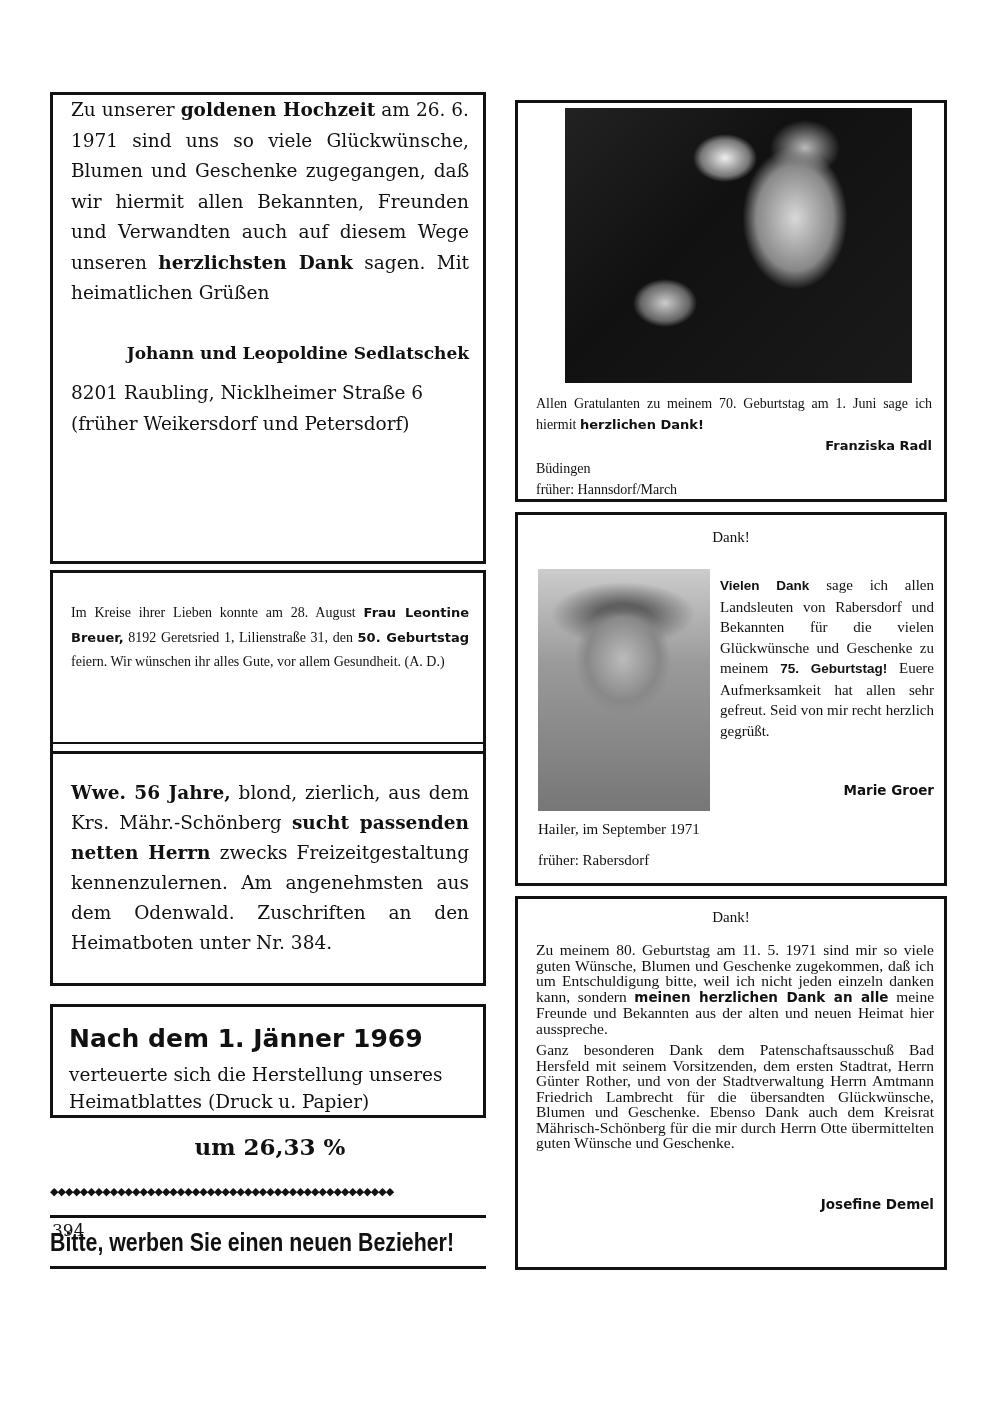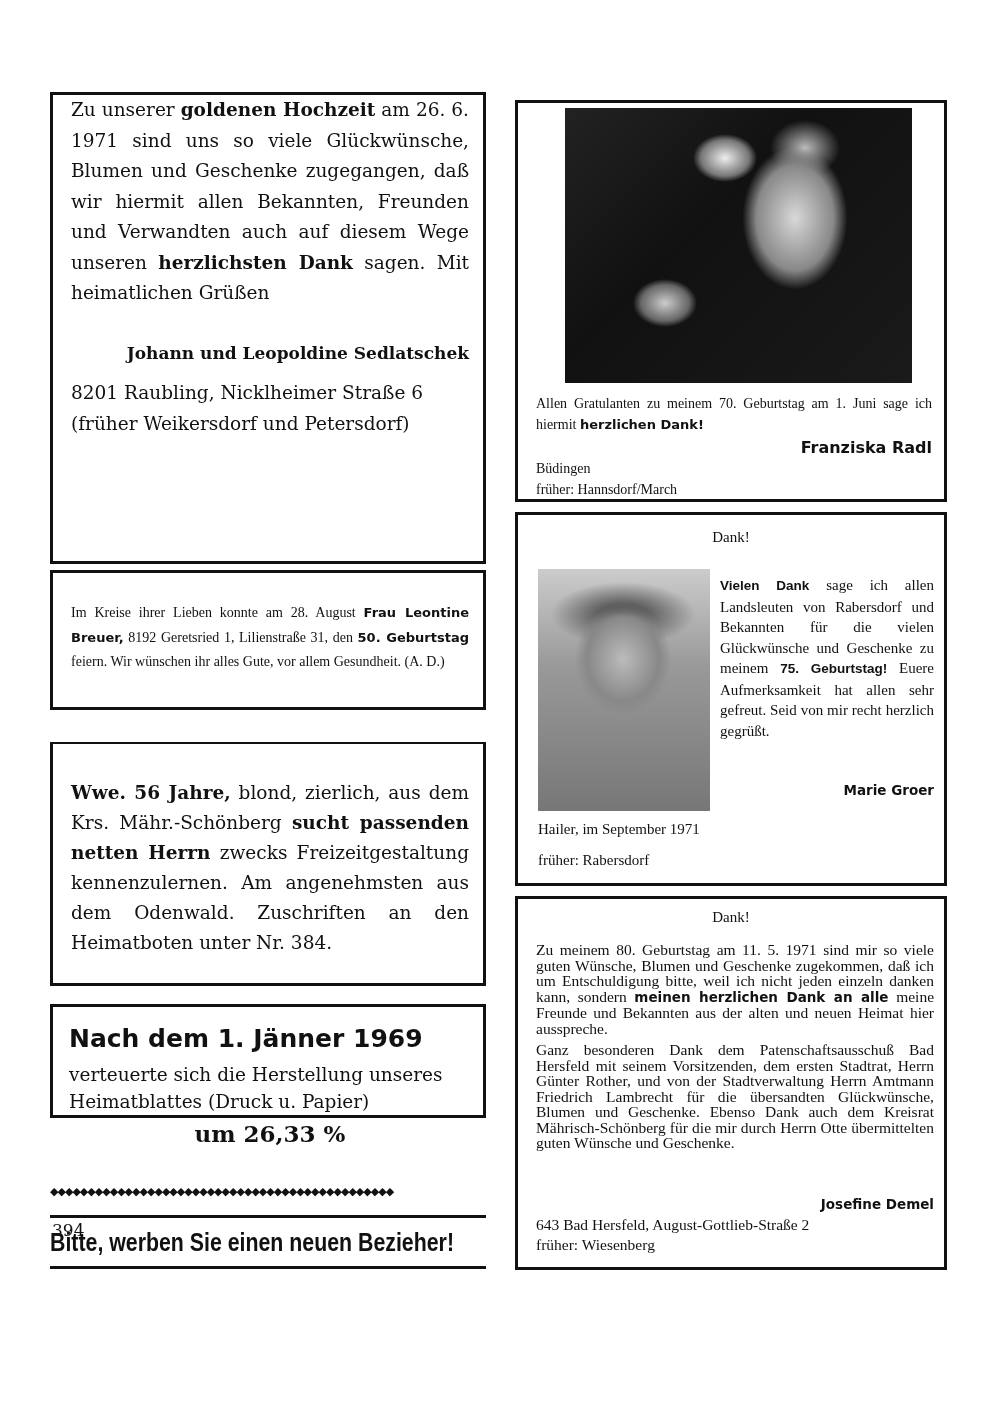--- a/index.html
+++ b/index.html
@@ -14,51 +14,51 @@
     b, .b { font-weight: bold; }
 
     
     #box1 { left: 50px; top: 92px; width: 436px; height: 472px; padding: 0 14px 0 18px; }
     #box1 .title { text-align: center; font-weight: bold; letter-spacing: 15px; font-size: 17px; margin-top: 40px; margin-bottom: 25px; }
     #box1 .body { font-size: 18.5px; line-height: 30.5px; text-align: justify; }
     #box1 .names { text-align: right; font-weight: bold; font-size: 17px; margin-top: 34px; }
     #box1 .addr { font-size: 18.5px; line-height: 31px; margin-top: 14px; }
 
     
-    #box2 { left: 50px; top: 570px; width: 436px; height: 140px; padding: 28px 14px 0 18px; }
+    #box2 { left: 50px; top: 570px; width: 436px; height: 184px; padding: 28px 14px 0 18px; }
     #box2 .body { font-size: 14px; line-height: 24.5px; text-align: justify; font-family: "Liberation Serif", serif; }
     #box2 .body b { font-family: "DejaVu Sans", sans-serif; font-size: 13px; }
 
     
     #box3 { left: 50px; top: 742px; width: 436px; height: 244px; padding: 34px 14px 17px 18px; border-top-width: 2px; }
     #box3 .body { font-size: 18.5px; line-height: 30px; text-align: justify; }
 
     
     #box4 { left: 50px; top: 1004px; width: 436px; height: 114px; padding: 16px 12px 0 16px; }
     #box4 .headline { font-family: "DejaVu Sans", sans-serif; font-weight: bold; font-size: 25px; line-height: 32px; }
     #box4 .sub { font-size: 18.5px; line-height: 27px; margin-top: 6px; }
-    #box4 .pct { text-align: center; font-weight: bold; font-size: 23px; margin-top: 5px; }
+    #box4 .pct { text-align: center; font-weight: bold; font-size: 23px; margin-top: 18px; }
 
     #diamonds { position: absolute; left: 50px; top: 1183px; width: 436px; height: 18px; overflow: hidden; font-size: 11px; line-height: 18px; letter-spacing: -1px; white-space: nowrap; }
     .rule { position: absolute; left: 50px; width: 436px; height: 3px; background: #111; }
     #appeal { position: absolute; left: 50px; top: 1224px; width: 436px; text-align: center; font-family: "Liberation Sans", sans-serif; font-weight: bold; font-size: 26px; line-height: 36px; transform: scaleX(0.82); transform-origin: left center; white-space: nowrap; }
     #page-num { position: absolute; left: 52px; top: 1220px; font-size: 17px; }
 
     
     #box5 { left: 515px; top: 100px; width: 432px; height: 402px; padding: 0 12px 0 18px; }
     #photo1 { position: absolute; left: 47px; top: 5px; width: 347px; height: 275px; background:
       radial-gradient(ellipse 70px 95px at 230px 110px, #d8d8d8 0%, #888 55%, transparent 75%),
       radial-gradient(ellipse 40px 30px at 160px 50px, #eee 0%, #777 60%, transparent 80%),
       radial-gradient(ellipse 40px 30px at 100px 195px, #ccc 0%, #666 60%, transparent 80%),
       radial-gradient(ellipse 50px 40px at 240px 40px, #bbb 0%, transparent 70%),
       linear-gradient(135deg, #222 0%, #111 40%, #1a1a1a 100%);
     }
     #box5 .caption { position: absolute; left: 18px; right: 12px; top: 290px; font-family: "Liberation Serif", serif; font-size: 14px; line-height: 21px; text-align: justify; }
     #box5 .caption b { font-family: "DejaVu Sans", sans-serif; font-size: 13px; }
-    #box5 .sig { position: absolute; right: 12px; top: 335px; font-family: "DejaVu Sans", sans-serif; font-weight: bold; font-size: 16px; }
+    #box5 .sig { position: absolute; right: 12px; top: 335px; font-family: "DejaVu Sans", sans-serif; font-weight: bold; font-size: 13px; }
     #box5 .place { position: absolute; left: 18px; top: 355px; font-family: "Liberation Serif", serif; font-size: 14px; line-height: 21px; }
 
     #box6 { left: 515px; top: 512px; width: 432px; height: 374px; }
     #box6 .title { position: absolute; left: 0; right: 0; top: 14px; text-align: center; font-family: "Liberation Serif", serif; font-size: 15px; }
     #photo2 { position: absolute; left: 20px; top: 54px; width: 172px; height: 242px; background:
       radial-gradient(ellipse 60px 70px at 85px 90px, #bbb 0%, #888 60%, transparent 80%),
       radial-gradient(ellipse 90px 40px at 85px 45px, #333 0%, transparent 80%),
       linear-gradient(180deg, #ccc 0%, #999 40%, #777 100%);
     }
     #box6 .text { position: absolute; left: 202px; right: 10px; top: 60px; font-family: "Liberation Serif", serif; font-size: 15px; line-height: 20.5px; text-align: justify; }
@@ -126,17 +126,13 @@
   <div class="place2">früher: Rabersdorf</div>
 </div>
 
 <div id="box7" class="box">
   <div class="title">Dank!</div>
   <div class="text">
     <p><span>Zu meinem 80. Geburtstag am 11. 5. 1971 sind mir so viele guten Wünsche, Blumen und Geschenke zugekommen, daß ich um Entschuldigung bitte, weil ich nicht jeden einzeln danken kann, sondern </span><b>meinen herzlichen Dank an alle</b><span> meine Freunde und Bekannten aus der alten und neuen Heimat hier ausspreche.</span></p>
     <p>Ganz besonderen Dank dem Patenschaftsausschuß Bad Hersfeld mit seinem Vorsitzenden, dem ersten Stadtrat, Herrn Günter Rother, und von der Stadtverwaltung Herrn Amtmann Friedrich Lambrecht für die übersandten Glückwünsche, Blumen und Geschenke. Ebenso Dank auch dem Kreisrat Mährisch-Schönberg für die mir durch Herrn Otte übermittelten guten Wünsche und Geschenke.</p>
   </div>
   <div class="sig">Josefine Demel</div>
-  <div class="addr">
-    <div>643 Bad Hersfeld, August-Gottlieb-Straße 2</div>
-    <div>früher: Wiesenberg</div>
-  </div>
 </div>
 
 </body></html>

